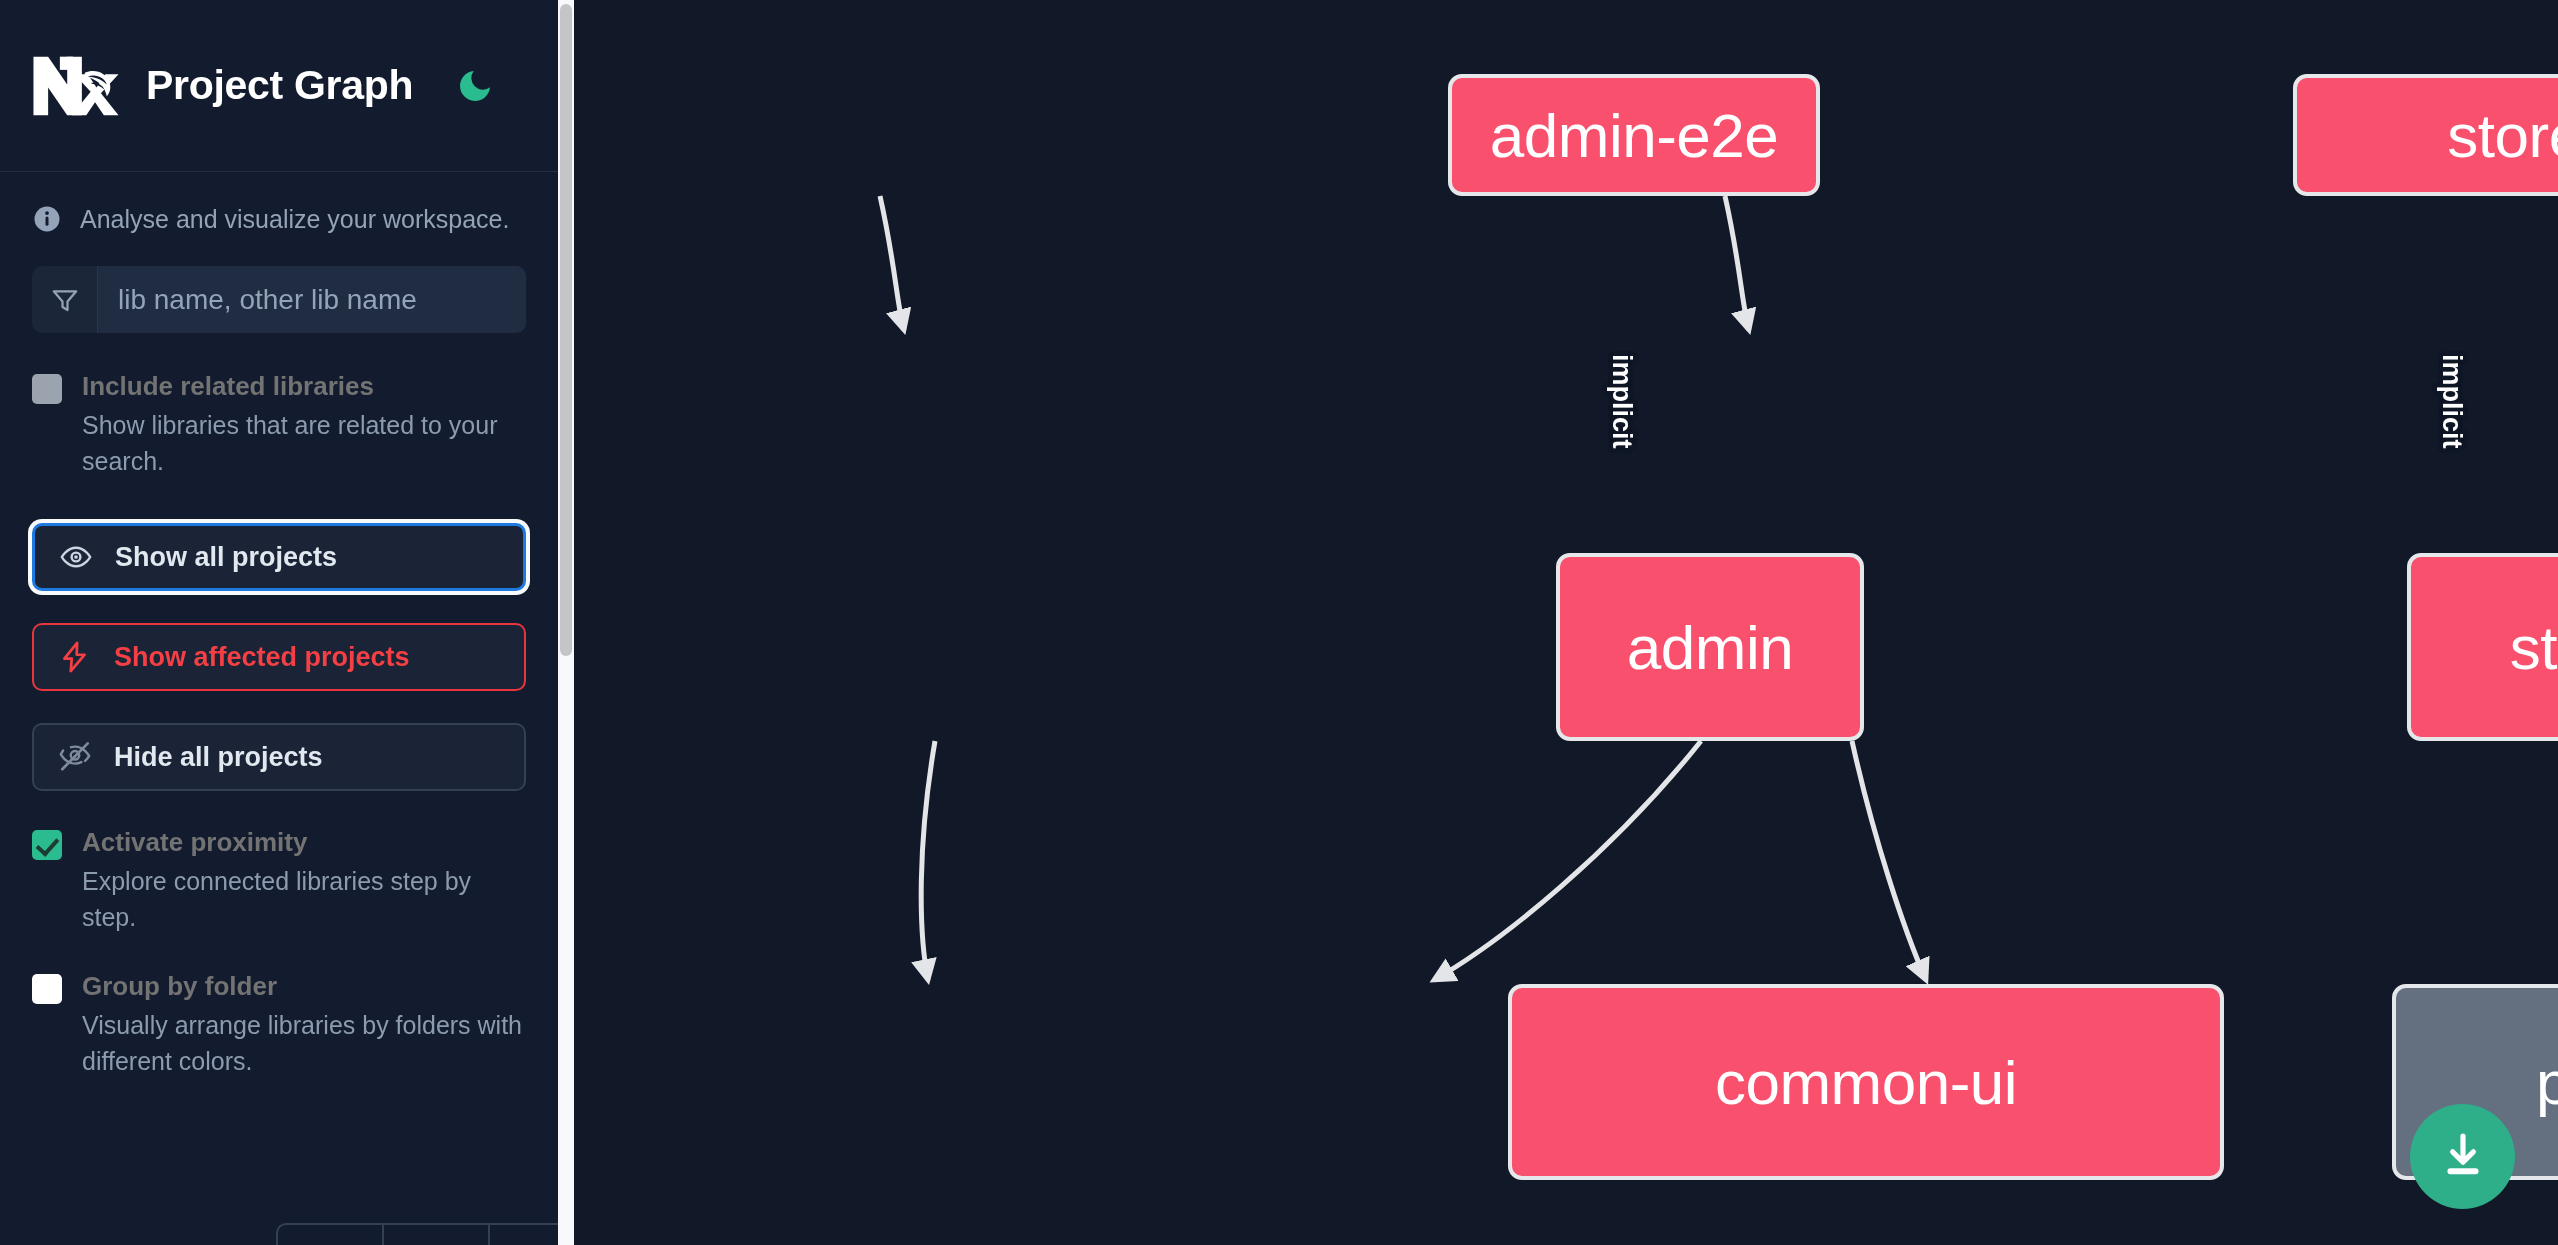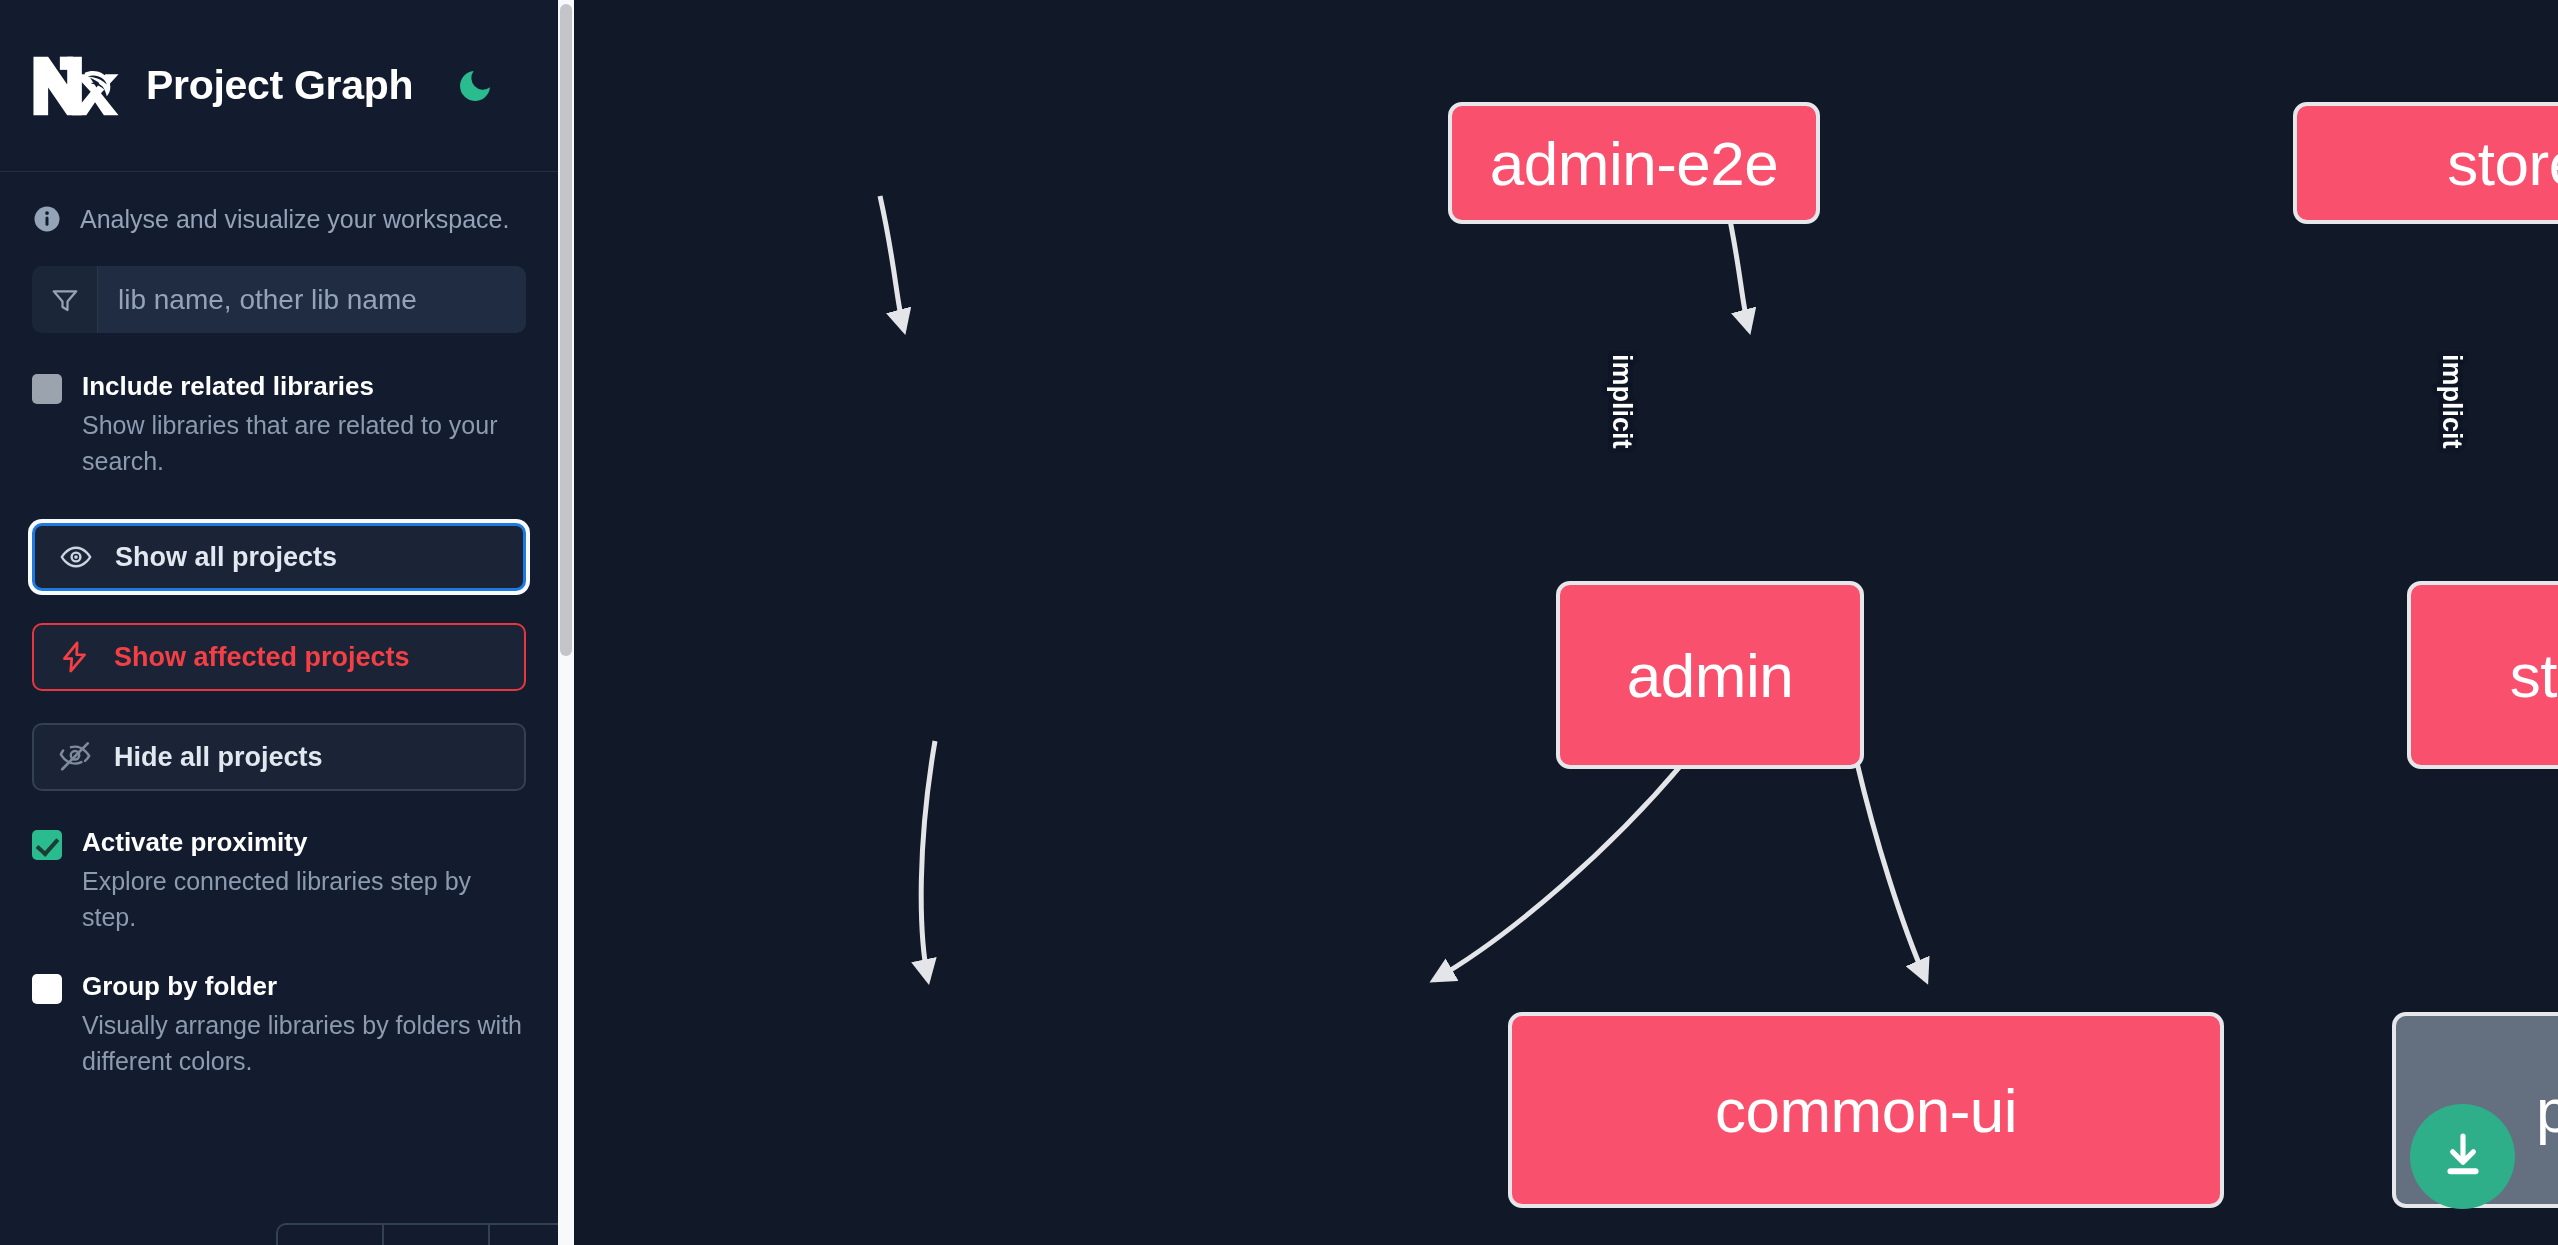--- a/index.html
+++ b/index.html
@@ -120,21 +120,21 @@
     content: "";
     position: absolute;
     left: 9px; top: 4px;
     width: 9px; height: 17px;
     border: solid #1d3d34;
     border-width: 0 4px 4px 0;
     transform: rotate(42deg);
   }
   .chk-texts { flex: 1; min-width: 0; }
   .chk-label {
-    color: #ffffff;
+    color: #737373;
     font-size: 26px;
     font-weight: 700;
     line-height: 1.35;
   }
   .chk-desc {
     color: #8c9bb0;
     font-size: 25px;
     line-height: 1.42;
     margin-top: 4px;
   }
@@ -211,21 +211,20 @@
     position: absolute;
     border-radius: 14px;
     border: 4px solid #e5e7eb;
     display: flex;
     align-items: center;
     justify-content: center;
     color: #ffffff;
     font-size: 62px;
     letter-spacing: -0.5px;
     white-space: nowrap;
-    margin-top: 28px;
   }
 
   
   .fab {
     position: absolute;
     right: 43px; bottom: 36px;
     width: 105px; height: 105px;
     border-radius: 50%;
     background: #2fae8a;
     display: flex; align-items: center; justify-content: center;

